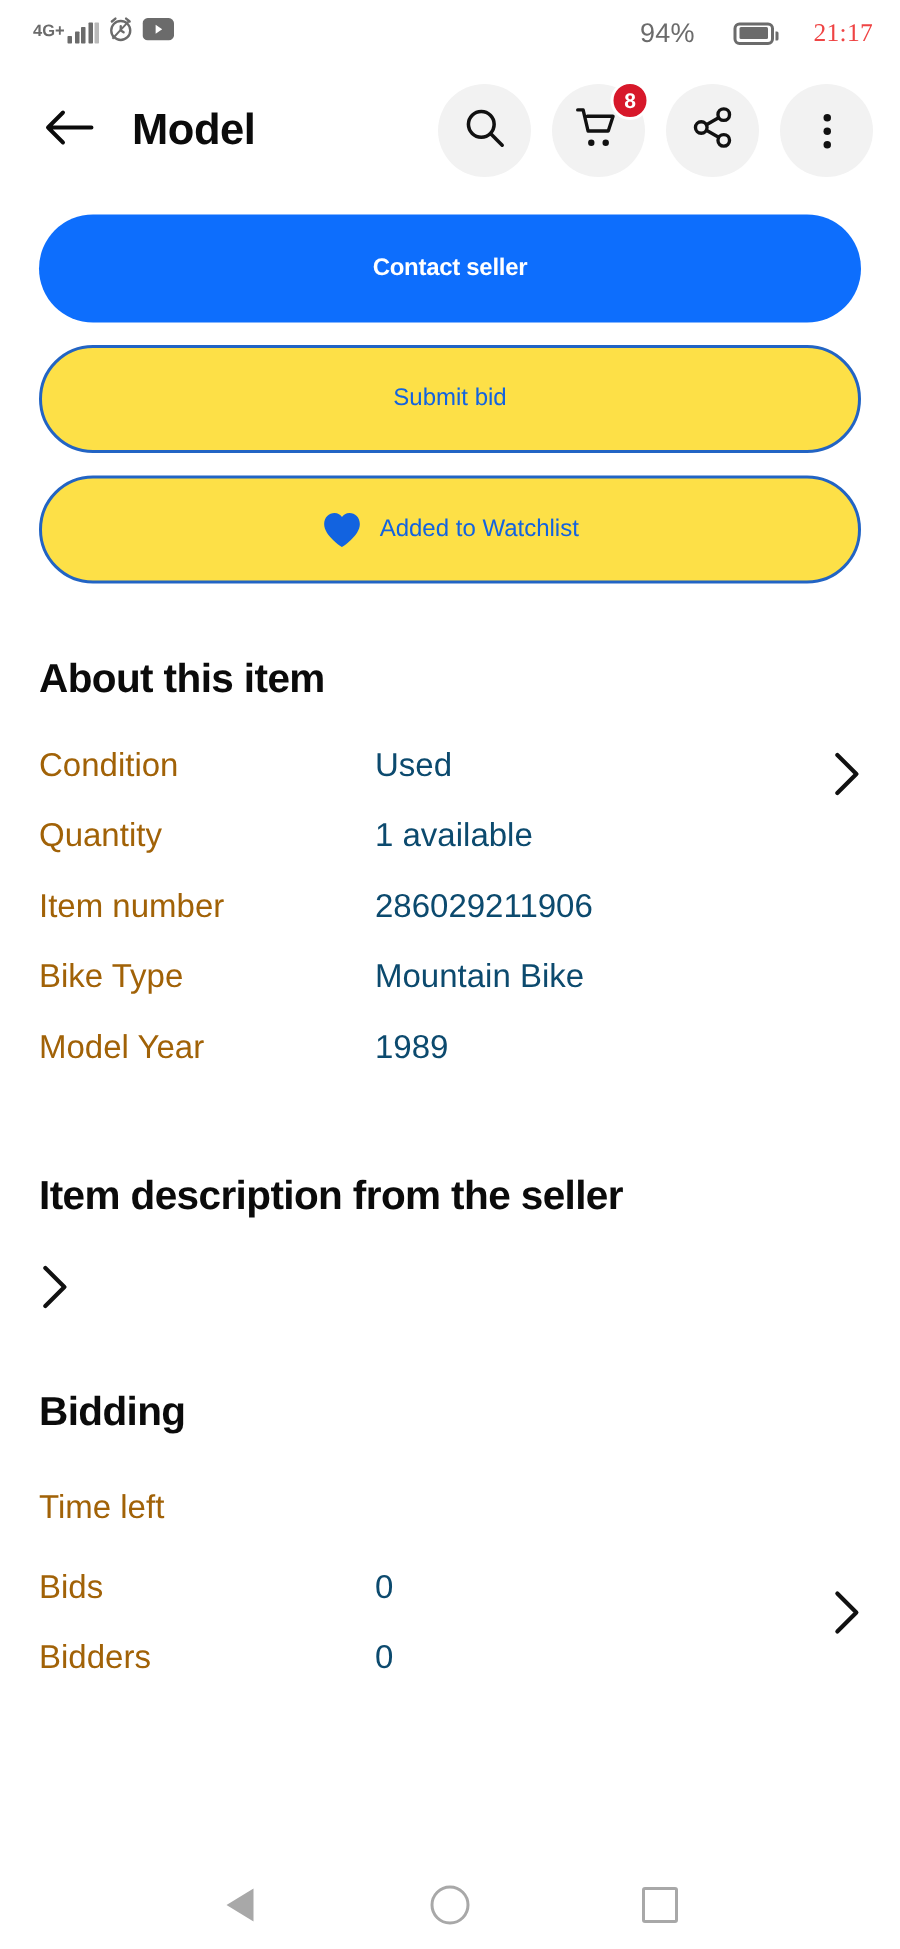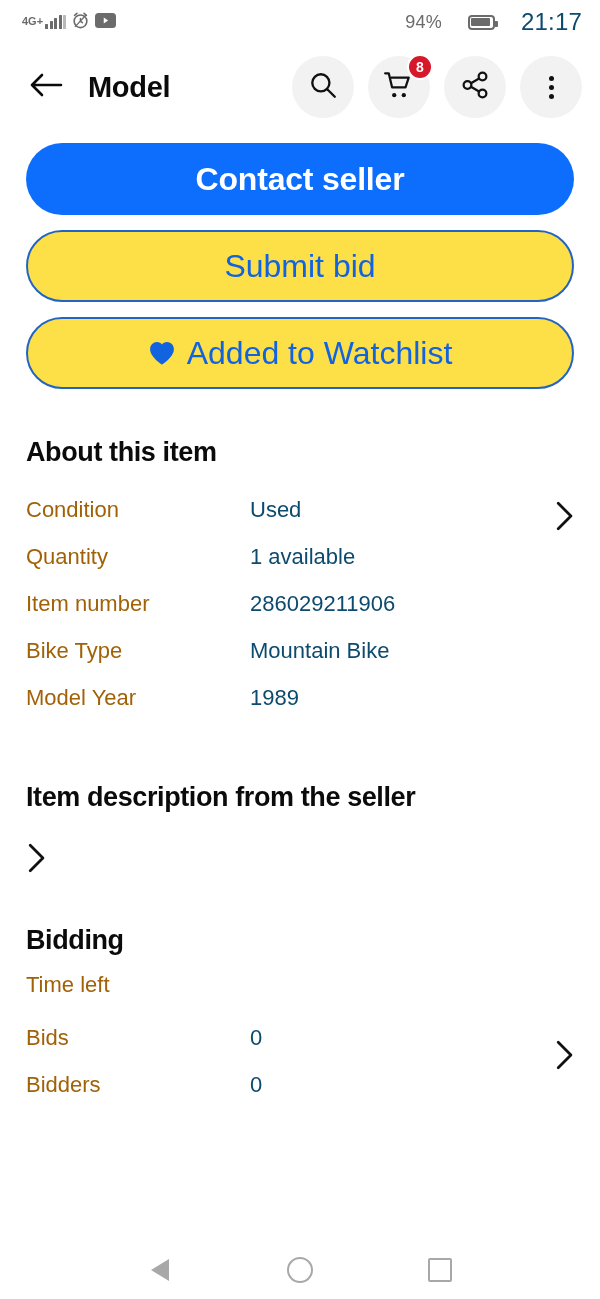--- a/index.html
+++ b/index.html
@@ -62,21 +62,21 @@
     background: #6b6b6b;
     border-radius: 0 1px 1px 0;
   }
   .battery span {
     display: block;
     height: 100%;
     width: 94%;
     background: #6b6b6b;
     border-radius: 1px;
   }
-  .clock { font-size: 24px; color: #0c4a6e; letter-spacing: .2px; }
+  .clock { font-size: 17px; color: #ef4444; letter-spacing: .2px; font-family: Liberation Serif, serif; }
 
   
   .header {
     height: 86px;
     display: flex;
     align-items: center;
     padding: 0 18px 0 26px;
     box-sizing: border-box;
   }
   .back-btn {
@@ -127,21 +127,21 @@
   .dots i { width: 5px; height: 5px; border-radius: 50%; background: #111; display: block; }
 
   
   .cta-wrap { padding: 13px 26px 0 26px; }
   .btn {
     height: 72px;
     border-radius: 40px;
     display: flex;
     align-items: center;
     justify-content: center;
-    font-size: 32px;
+    font-size: 16px;
     box-sizing: border-box;
     cursor: pointer;
     margin-bottom: 15px;
   }
   .btn-primary {
     background: #0d6efd;
     color: #ffffff;
     font-weight: 700;
     letter-spacing: -0.2px;
   }
@@ -378,21 +378,21 @@
       <svg width="20" height="30" viewBox="0 0 16 26" fill="none">
         <path d="M3 2l11 11L3 24" stroke="#111" stroke-width="2.4" stroke-linecap="round" stroke-linejoin="round"></path>
       </svg>
     </span>
   </div>
 </div>
 
 <div class="section" style="margin-top:48px;">
   <div class="section-title">Bidding</div>
 
-  <div class="spec-list" style="margin-top:16px;">
+  <div class="spec-list" style="margin-top:35px;">
     <div class="spec-row">
       <div class="spec-label">Time left</div>
     </div>
     <div class="spec-row" style="margin-top:6px;">
       <div class="spec-label">Bids</div>
       <div class="spec-value">0</div>
     </div>
     <div class="spec-row">
       <div class="spec-label">Bidders</div>
       <div class="spec-value">0</div>

